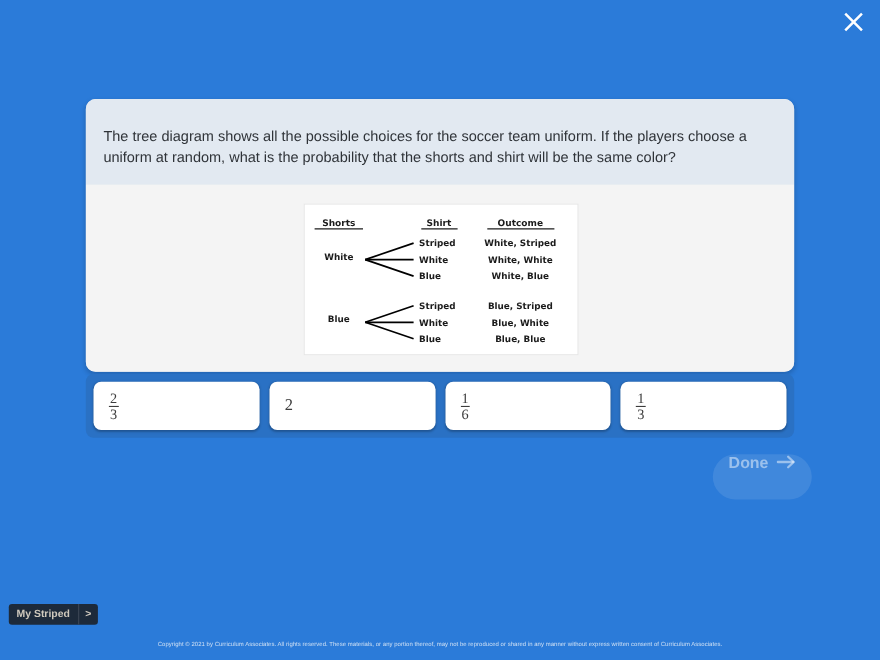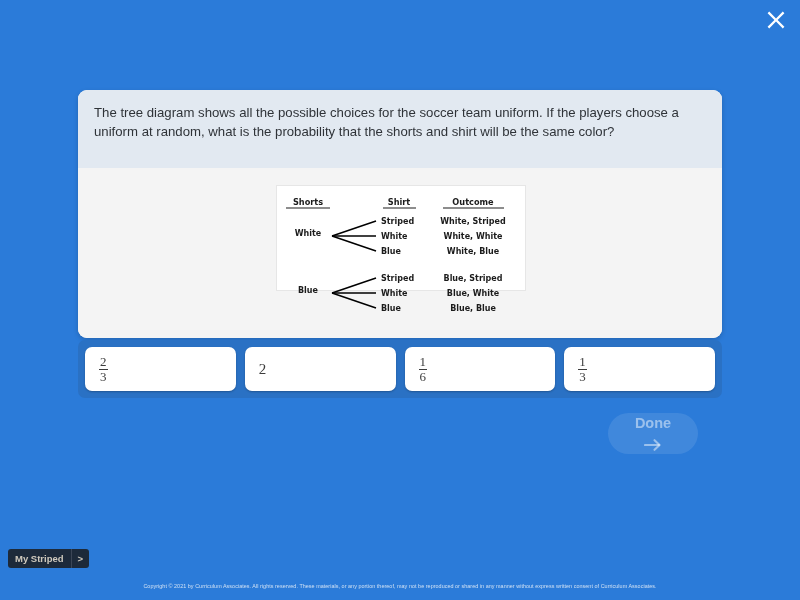--- a/index.html
+++ b/index.html
@@ -41,41 +41,41 @@
     width: 644px;
     height: 248px;
     border-radius: 9px;
     overflow: hidden;
     box-shadow: 0 2px 5px rgba(0,0,0,0.18);
     background: #f4f4f4;
   }
 
   #question-prompt {
     background: #e2e9f1;
-    padding: 14px 16px 16px 16px;
+    padding: 25px 16px 16px 16px;
     height: 78px;
     color: #2f3338;
     font-size: 13.2px;
     line-height: 18.6px;
     font-weight: 400;
   }
 
   #stimulus-area {
     background: #f4f4f4;
     height: 170px;
     position: relative;
   }
 
   
   #tree-diagram-box {
     position: absolute;
     left: 198px;
     top: 17px;
     width: 250px;
-    height: 106px;
+    height: 138px;
     background: #ffffff;
     border: 1px solid #e6e6e6;
   }
 
   #tree-svg { display: block; }
 
   .tree-head {
     font-family: "DejaVu Sans", sans-serif;
     font-size: 8.2px;
     font-weight: 700;
@@ -135,33 +135,32 @@
     font-family: "Liberation Serif", serif;
     font-size: 13px;
     color: #3c3c3c;
   }
   .frac .num { padding: 0 1px; }
   .frac .den { padding: 0 1px; border-top: 1px solid #3c3c3c; }
 
   
   #done-button {
     position: absolute;
-    left: 608px;
+    left: 648px;
     top: 413px;
     width: 90px;
     height: 41px;
     border-radius: 21px;
     background: rgba(255,255,255,0.10);
     border: none;
     display: flex;
-    align-items: center;
+    align-items: flex-start;
     justify-content: center;
     gap: 7px;
     cursor: default;
-    flex-direction: column;
   }
   #done-label {
     color: rgba(255,255,255,0.48);
     font-size: 14.5px;
     font-weight: 700;
   }
   #done-arrow-icon svg { display: block; }
 
   
   #my-progress-button {

